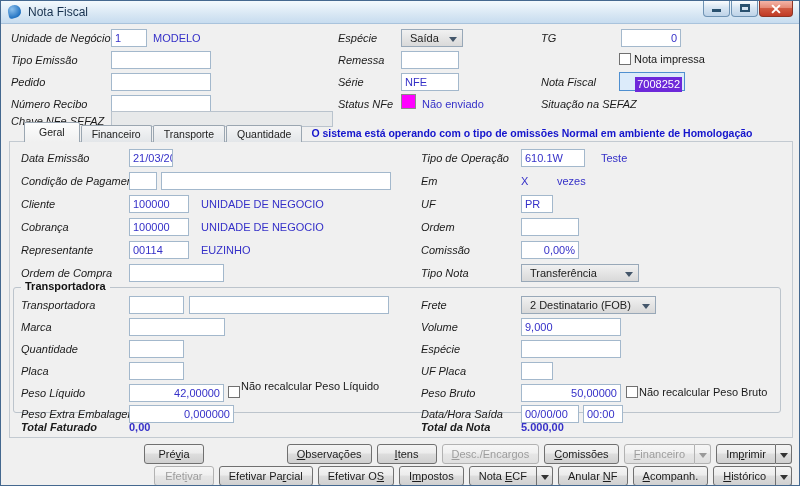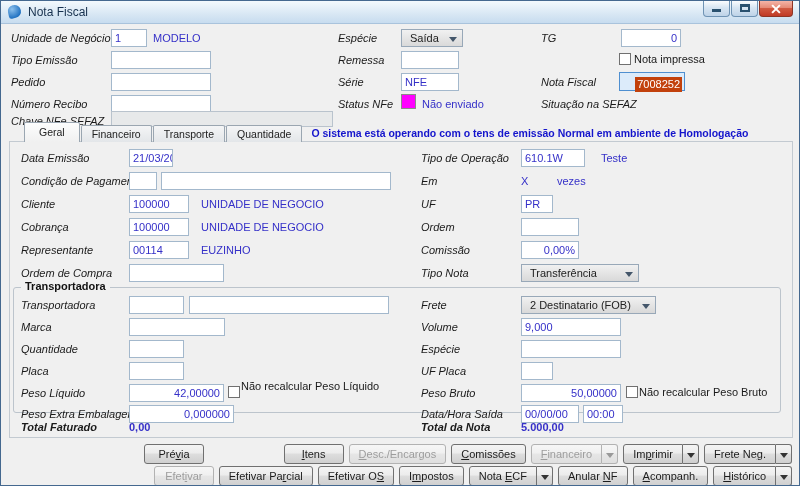--- a/index.html
+++ b/index.html
@@ -35,21 +35,21 @@
   .combo{position:absolute;box-sizing:border-box;height:18px;line-height:16px;border:1px solid #98a8b8;
     background:linear-gradient(#f1f1f1,#d9d9d9);font-size:11px;color:#222;
     padding:0 18px 0 8px;white-space:nowrap;overflow:hidden;}
   .combo::after{content:"";position:absolute;right:5px;top:7px;
     border:4px solid transparent;border-top:5px solid #44566a;}
   .cb{position:absolute;width:12px;height:12px;box-sizing:border-box;background:#fff;border:1px solid #707070;}
   .cblbl{position:absolute;font-size:11px;color:#1a1a1a;white-space:nowrap;line-height:13px;}
   .sq{position:absolute;width:15px;height:15px;box-sizing:border-box;border:1px solid #8a8a8a;}
   .nf-field{position:absolute;box-sizing:border-box;height:19px;border:1px solid #4f8fd0;background:#dcebfa;
     padding:1px 2px;text-align:right;}
-  .nf-sel{display:inline-block;background:#c2410c;color:#fff;font-size:11px;line-height:15px;padding:0 2px;}
+  .nf-sel{display:inline-block;background:#6d28d9;color:#fff;font-size:11px;line-height:15px;padding:0 2px;}
   
   .tabbar{position:absolute;left:10px;top:121px;height:20px;display:flex;align-items:flex-end;z-index:2;white-space:nowrap;}
   .tab{box-sizing:border-box;height:17px;line-height:16px;padding:0 10px;font-size:10.5px;color:#222;
     background:linear-gradient(#f4f5f6,#e3e6e9);border:1px solid #9aa6b1;border-bottom:none;
     border-radius:2px 2px 0 0;margin-right:1px;}
   .tab.active{height:20px;line-height:19px;padding:0 14px;background:linear-gradient(#fcfdfd,#f0f0f0);margin-left:13px;}
   .banner{font-size:10.5px;font-weight:bold;color:#1414cc;margin:0 0 3px 8px;}
   .page{position:absolute;left:8px;top:140px;width:784px;height:297px;box-sizing:border-box;
     border:1px solid #c3cad1;background:#f0f0f0;}
   .group{position:absolute;left:12px;top:286px;width:768px;height:126px;box-sizing:border-box;
@@ -128,21 +128,21 @@
   <span class="nf-field" style="left:618px;top:71px;width:66px"><span class="nf-sel">7008252</span></span>
 
   <span class="lbl" style="left:540px;top:96px">Situação na SEFAZ</span>
 
   <div class="page"></div>
   <div class="tabbar">
     <span class="tab active">Geral</span>
       <span class="tab">Financeiro</span>
       <span class="tab">Transporte</span>
       <span class="tab">Quantidade</span>
-      <span class="banner">O sistema está operando com o tens de emissão Normal em ambiente de Homologação</span>
+      <span class="banner">O sistema está operando com o tipo de omissões Normal em ambiente de Homologação</span>
   </div>
 
   <span class="lbl" style="left:20px;top:150px">Data Emissão</span>
   <span class="ed" style="left:128px;top:148px;width:44px">21/03/2019</span>
   <span class="lbl" style="left:420px;top:150px">Tipo de Operação</span>
   <span class="ed" style="left:520px;top:148px;width:64px">610.1W</span>
   <span class="desc" style="left:600px;top:150px">Teste</span>
 
   <span class="lbl" style="left:20px;top:173px">Condição de Pagamento</span>
   <span class="ed" style="left:128px;top:171px;width:28px"></span>
@@ -213,33 +213,30 @@
   <span class="ed" style="left:520px;top:404px;width:58px">00/00/00</span>
   <span class="ed" style="left:582px;top:404px;width:40px">00:00</span>
 
   <span class="lbl b" style="left:20px;top:419px">Total Faturado</span>
   <span class="desc b" style="left:128px;top:419px">0,00</span>
   <span class="lbl b" style="left:420px;top:419px">Total da Nota</span>
   <span class="desc b" style="left:520px;top:419px">5.000,00</span>
 
   <span class="previa-slot"><span class="btn main"><span>Pré</span><span class="mn">v</span><span>ia</span></span></span>
   <div class="btnrow row1">
+      <span class="btn main"><span class="mn">O</span><span>bservações</span></span>
       <span class="btn main"><span class="mn">I</span><span>tens</span></span>
       <span class="btn main dis"><span class="mn">D</span><span>esc./Encargos</span></span>
       <span class="btn main"><span class="mn">C</span><span>omissões</span></span>
       <span class="split">
         <span class="btn main dis"><span class="mn">F</span><span>inanceiro</span></span>
         <span class="btn arrow dis"></span>
       </span>
       <span class="split">
         <span class="btn main"><span>Im</span><span class="mn">p</span><span>rimir</span></span>
-        <span class="btn arrow"></span>
-      </span>
-      <span class="split">
-        <span class="btn main"><span>Frete Ne</span><span class="mn">g</span><span>.</span></span>
         <span class="btn arrow"></span>
       </span>
     </div>
   <div class="btnrow row2">
       <span class="btn main dis"><span>Efet</span><span class="mn">i</span><span>var</span></span>
       <span class="btn main"><span>Efetivar Pa</span><span class="mn">r</span><span>cial</span></span>
       <span class="btn main"><span>Efetivar O</span><span class="mn">S</span></span>
       <span class="btn main"><span>I</span><span class="mn">m</span><span>postos</span></span>
       <span class="split">
         <span class="btn main"><span>Nota </span><span class="mn">E</span><span>CF</span></span>

